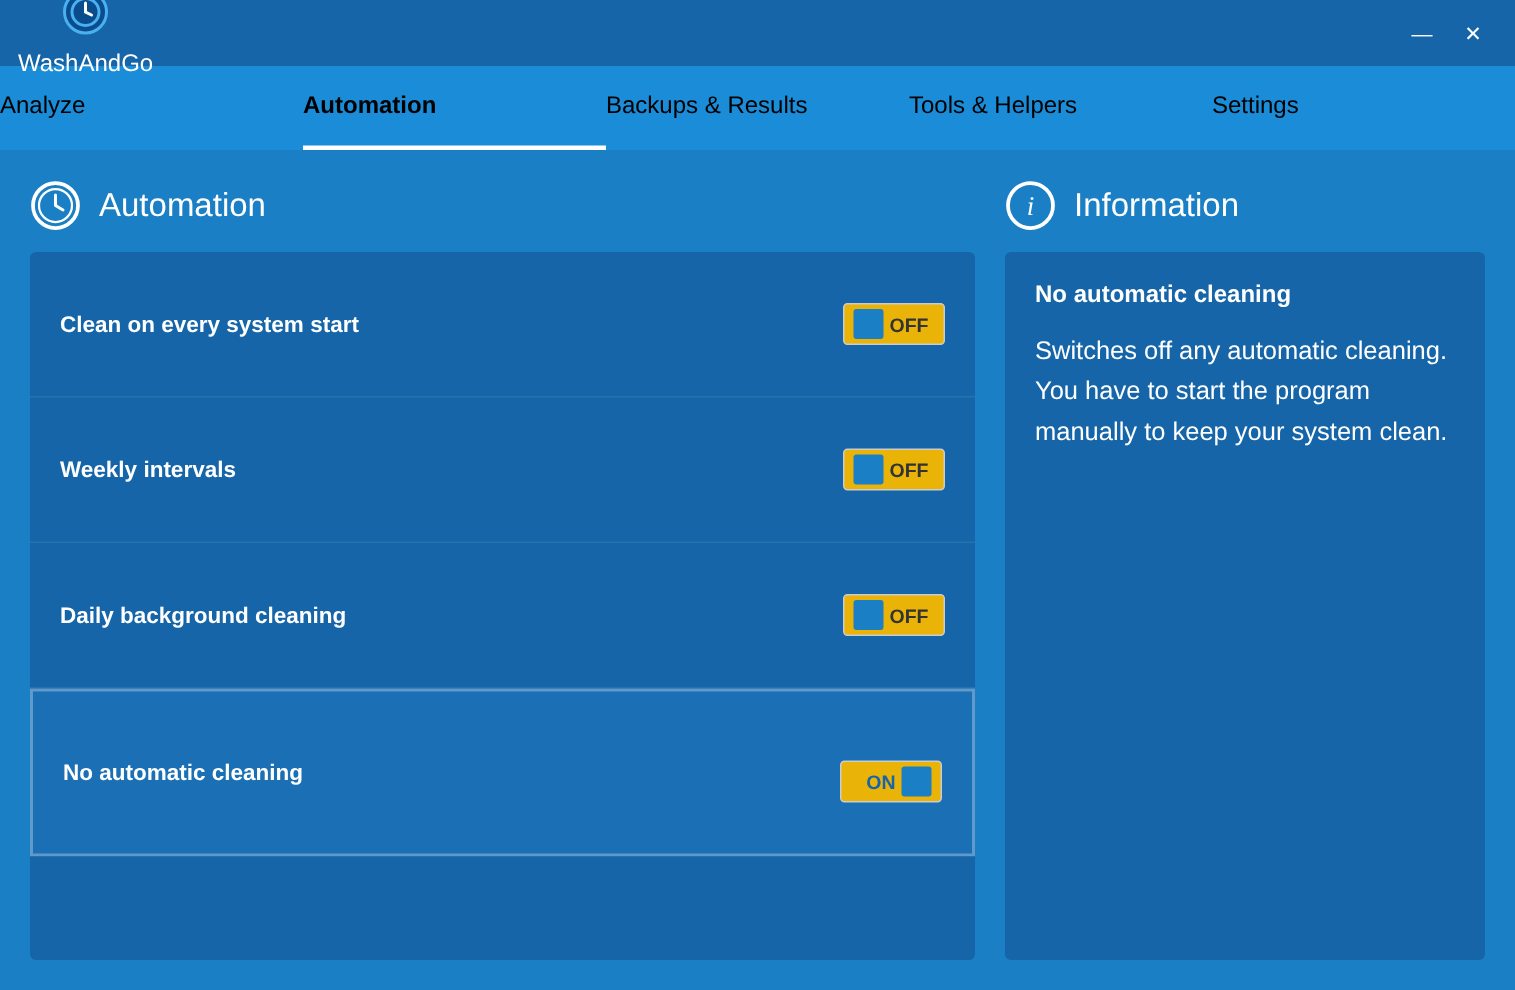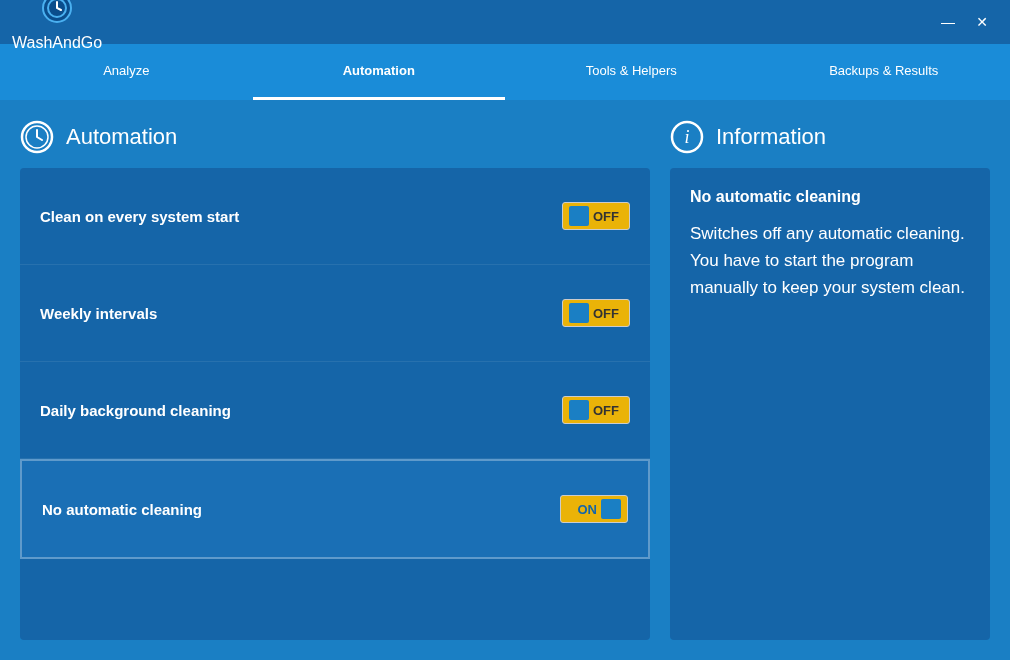--- a/index.html
+++ b/index.html
@@ -57,23 +57,23 @@
     .nav {
       background: #1a8cd8;
       height: 56px;
       display: flex;
       align-items: stretch;
     }
     .nav-item {
       flex: 1;
       display: flex;
       align-items: center;
-      justify-content: center;
-      color: #ffffff;
-      font-size: 13px;
+      justify-content: flex-start;
+      color: #000000;
+      font-size: 16px;
       cursor: pointer;
       position: relative;
       border-bottom: 3px solid transparent;
     }
     .nav-item.active {
       border-bottom: 3px solid white;
       font-weight: 600;
     }
 
     
@@ -149,20 +149,21 @@
       border-radius: 2px;
       flex-shrink: 0;
     }
     .toggle-label {
       font-size: 13px;
       font-weight: 700;
       color: #333;
     }
     .toggle.on {
       flex-direction: row-reverse;
+      margin-top: 12px;
     }
     .toggle.on .toggle-label {
       color: #1565a8;
     }
 
     
     .right-panel {
       width: 320px;
       background: #1a7fc4;
       display: flex;
@@ -233,24 +234,27 @@
 </div>
 
 <nav class="nav">
   <div class="nav-item">
     <span>Analyze</span>
   </div>
   <div class="nav-item active">
     <span>Automation</span>
   </div>
   <div class="nav-item">
+    <span>Backups &amp; Results</span>
+  </div>
+  <div class="nav-item">
     <span>Tools &amp; Helpers</span>
   </div>
   <div class="nav-item">
-    <span>Backups &amp; Results</span>
+    <span>Settings</span>
   </div>
 </nav>
 
 <div class="main">
 
   <div class="left-panel">
     <div class="panel-header">
       <svg class="clock-icon" viewBox="0 0 34 34">
         <circle cx="17" cy="17" r="15" fill="none" stroke="white" stroke-width="2.5"></circle>
         <circle cx="17" cy="17" r="11" fill="none" stroke="white" stroke-width="1.5"></circle>

